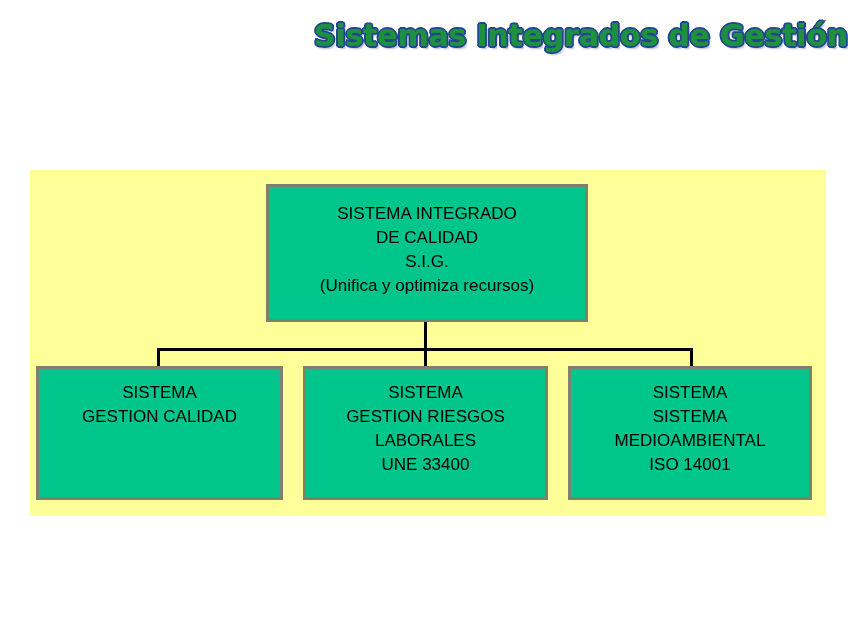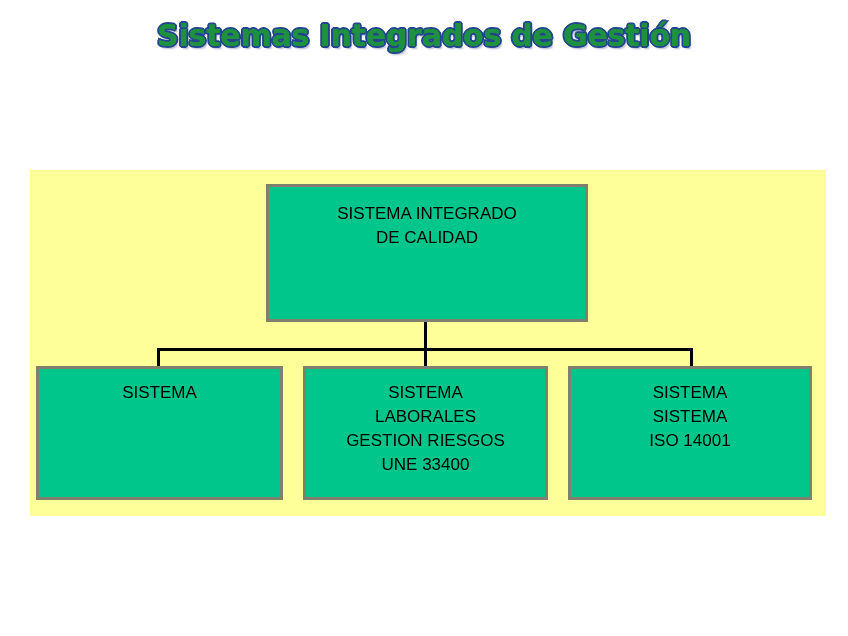--- a/index.html
+++ b/index.html
@@ -22,21 +22,21 @@
     height: 636px;
     background: #ffffff;
   }
 
   
   #slide-title {
     position: absolute;
     left: 0;
     top: 18px;
     width: 848px;
-    text-align: center;
+    text-align: right;
     font-family: "DejaVu Sans", sans-serif;
     font-size: 30px;
     font-weight: bold;
     letter-spacing: -0.2px;
     color: #1E9140;
     -webkit-text-stroke: 2.6px #24468F;
     paint-order: stroke fill;
     text-shadow:
        1px 1px 0 #24468F,
       -1px 1px 0 #24468F,
@@ -172,33 +172,37 @@
 
     <div class="connector" id="conn-vertical-top"></div>
     <div class="connector" id="conn-horizontal"></div>
     <div class="connector" id="conn-drop-left"></div>
     <div class="connector" id="conn-drop-center"></div>
     <div class="connector" id="conn-drop-right"></div>
 
     <div class="node-box" id="node-sig">
       <span class="node-line">SISTEMA INTEGRADO</span>
       <span class="node-line">DE CALIDAD</span>
+      <span class="node-line">S.I.G.</span>
+      <span class="node-line">(Unifica y optimiza recursos)</span>
     </div>
 
     <div class="node-box" id="node-calidad">
       <span class="node-line">SISTEMA</span>
+      <span class="node-line">GESTION CALIDAD</span>
     </div>
 
     <div class="node-box" id="node-riesgos">
       <span class="node-line">SISTEMA</span>
+      <span class="node-line">GESTION RIESGOS</span>
       <span class="node-line">LABORALES</span>
-      <span class="node-line">GESTION RIESGOS</span>
       <span class="node-line">UNE 33400</span>
     </div>
 
     <div class="node-box" id="node-ambiental">
       <span class="node-line">SISTEMA</span>
       <span class="node-line">SISTEMA</span>
+      <span class="node-line">MEDIOAMBIENTAL</span>
       <span class="node-line">ISO 14001</span>
     </div>
 
   </div>
 </div>
 
 </body></html>

